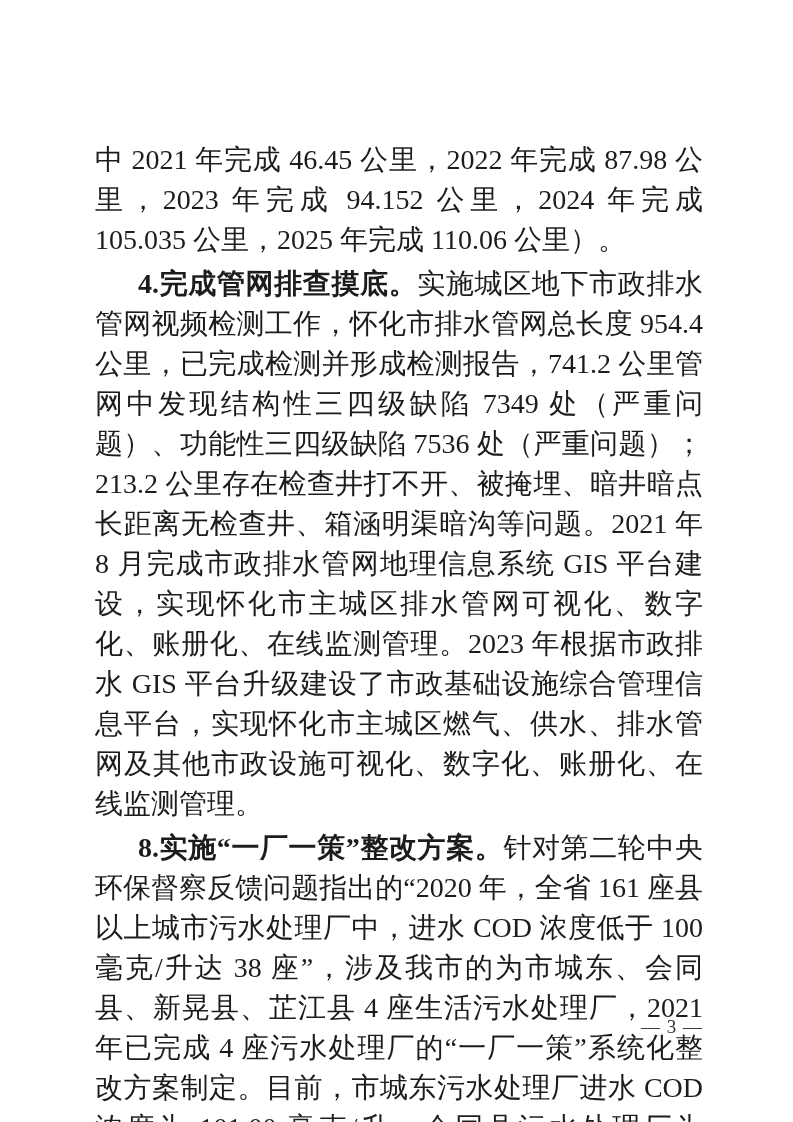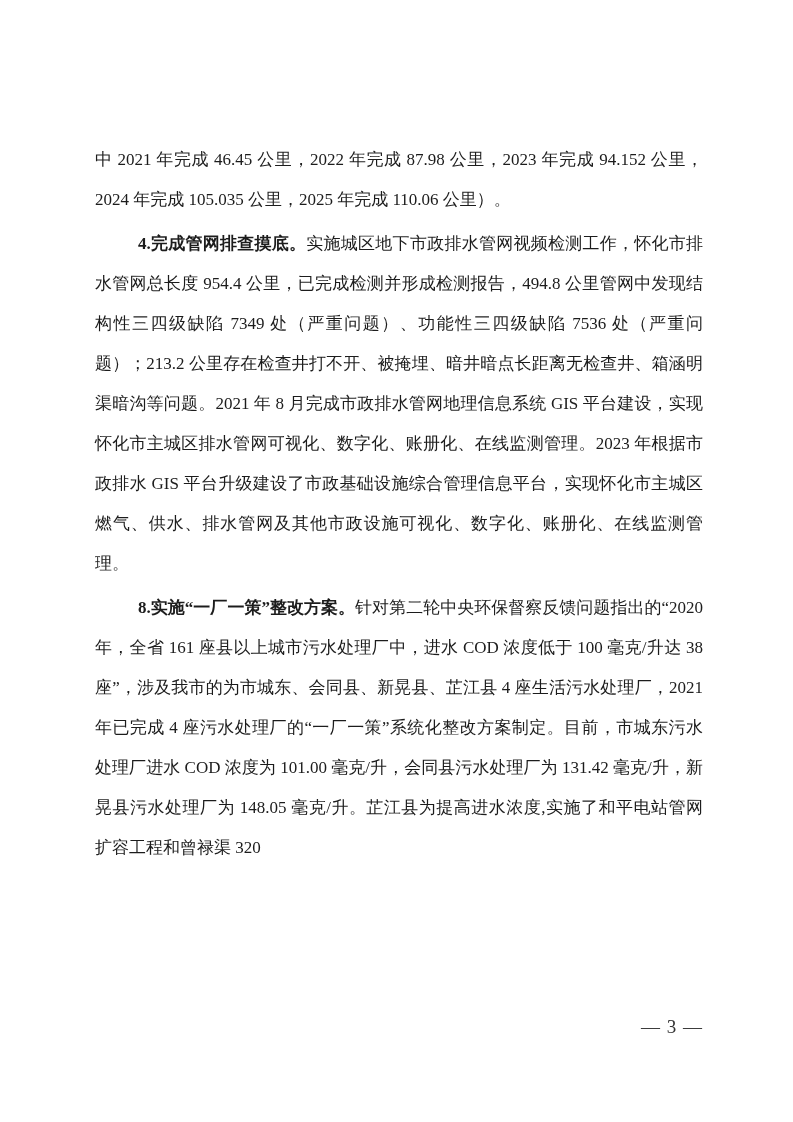--- a/index.html
+++ b/index.html
@@ -17,21 +17,21 @@
     color: #1c1c1c;
   }
   .content {
     position: absolute;
     left: 95px;
     top: 140px;
     width: 608px;
   }
   .para {
     margin: 0 0 4px 0;
-    font-size: 17px;
+    font-size: 28px;
     line-height: 40px;
     text-align: justify;
     text-justify: inter-ideograph;
     text-indent: 43px;
   }
   .para.no-indent {
     text-indent: 0;
   }
   .lead {
     font-weight: bold;
@@ -47,20 +47,20 @@
   }
 </style>
 </head>
 <body>
 
 <div class="page">
   <div class="content">
 
     <p class="para no-indent"><span class="body-text">中 2021 年完成 46.45 公里，2022 年完成 87.98 公里，2023 年完成 94.152 公里，2024 年完成 105.035 公里，2025 年完成 110.06 公里）。</span></p>
 
-    <p class="para"><span class="lead">4.完成管网排查摸底。</span><span class="body-text">实施城区地下市政排水管网视频检测工作，怀化市排水管网总长度 954.4 公里，已完成检测并形成检测报告，494.8 公里管网中发现结构性三四级缺陷 7349 处（严重问题）、功能性三四级缺陷 7536 处（严重问题）；213.2 公里存在检查井打不开、被掩埋、暗井暗点长距离无检查井、箱涵明渠暗沟等问题。2021 年 8 月完成市政排水管网地理信息系统 GIS 平台建设，实现怀化市主城区排水管网可视化、数字化、账册化、在线监测管理。2023 年根据市政排水 GIS 平台升级建设了市政基础设施综合管理信息平台，实现怀化市主城区燃气、供水、排水管网及其他市政设施可视化、数字化、账册化、在线监测管理。</span></p>
+    <p class="para"><span class="lead">4.完成管网排查摸底。</span><span class="body-text">实施城区地下市政排水管网视频检测工作，怀化市排水管网总长度 954.4 公里，已完成检测并形成检测报告，741.2 公里管网中发现结构性三四级缺陷 7349 处（严重问题）、功能性三四级缺陷 7536 处（严重问题）；213.2 公里存在检查井打不开、被掩埋、暗井暗点长距离无检查井、箱涵明渠暗沟等问题。2021 年 8 月完成市政排水管网地理信息系统 GIS 平台建设，实现怀化市主城区排水管网可视化、数字化、账册化、在线监测管理。2023 年根据市政排水 GIS 平台升级建设了市政基础设施综合管理信息平台，实现怀化市主城区燃气、供水、排水管网及其他市政设施可视化、数字化、账册化、在线监测管理。</span></p>
 
     <p class="para"><span class="lead">8.实施“一厂一策”整改方案。</span><span class="body-text">针对第二轮中央环保督察反馈问题指出的“2020 年，全省 161 座县以上城市污水处理厂中，进水 COD 浓度低于 100 毫克/升达 38 座”，涉及我市的为市城东、会同县、新晃县、芷江县 4 座生活污水处理厂，2021 年已完成 4 座污水处理厂的“一厂一策”系统化整改方案制定。目前，市城东污水处理厂进水 COD 浓度为 101.00 毫克/升，会同县污水处理厂为 131.42 毫克/升，新晃县污水处理厂为 148.05 毫克/升。芷江县为提高进水浓度,实施了和平电站管网扩容工程和曾禄渠 320</span></p>
 
   </div>
 
   <div class="page-number">— 3 —</div>
 </div>
 
 </body></html>

